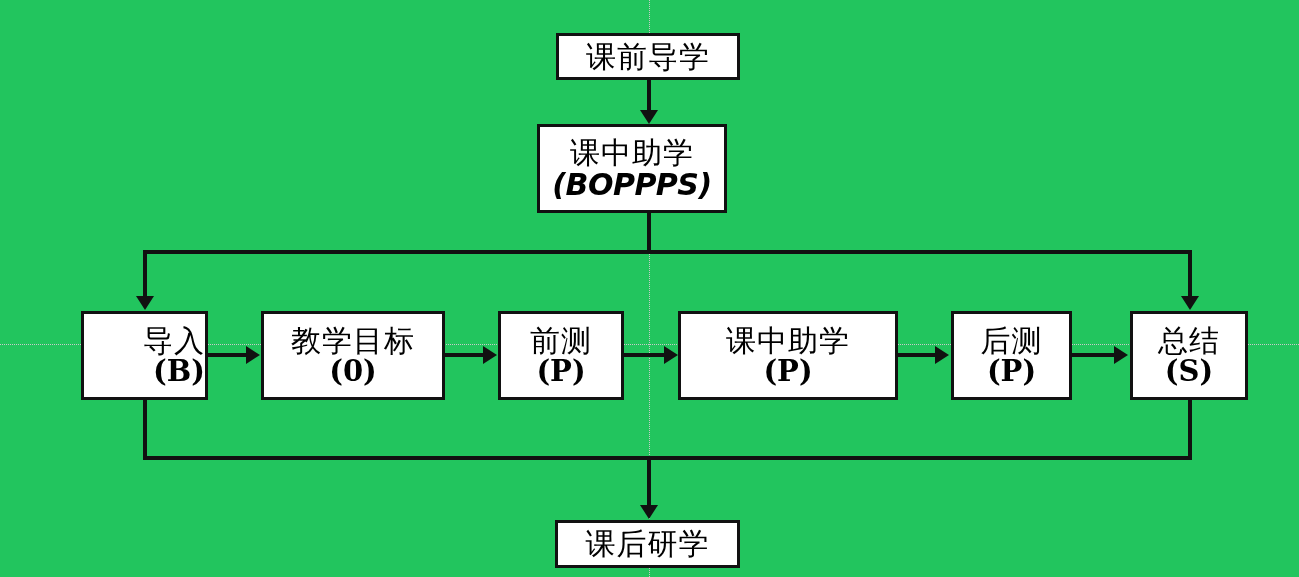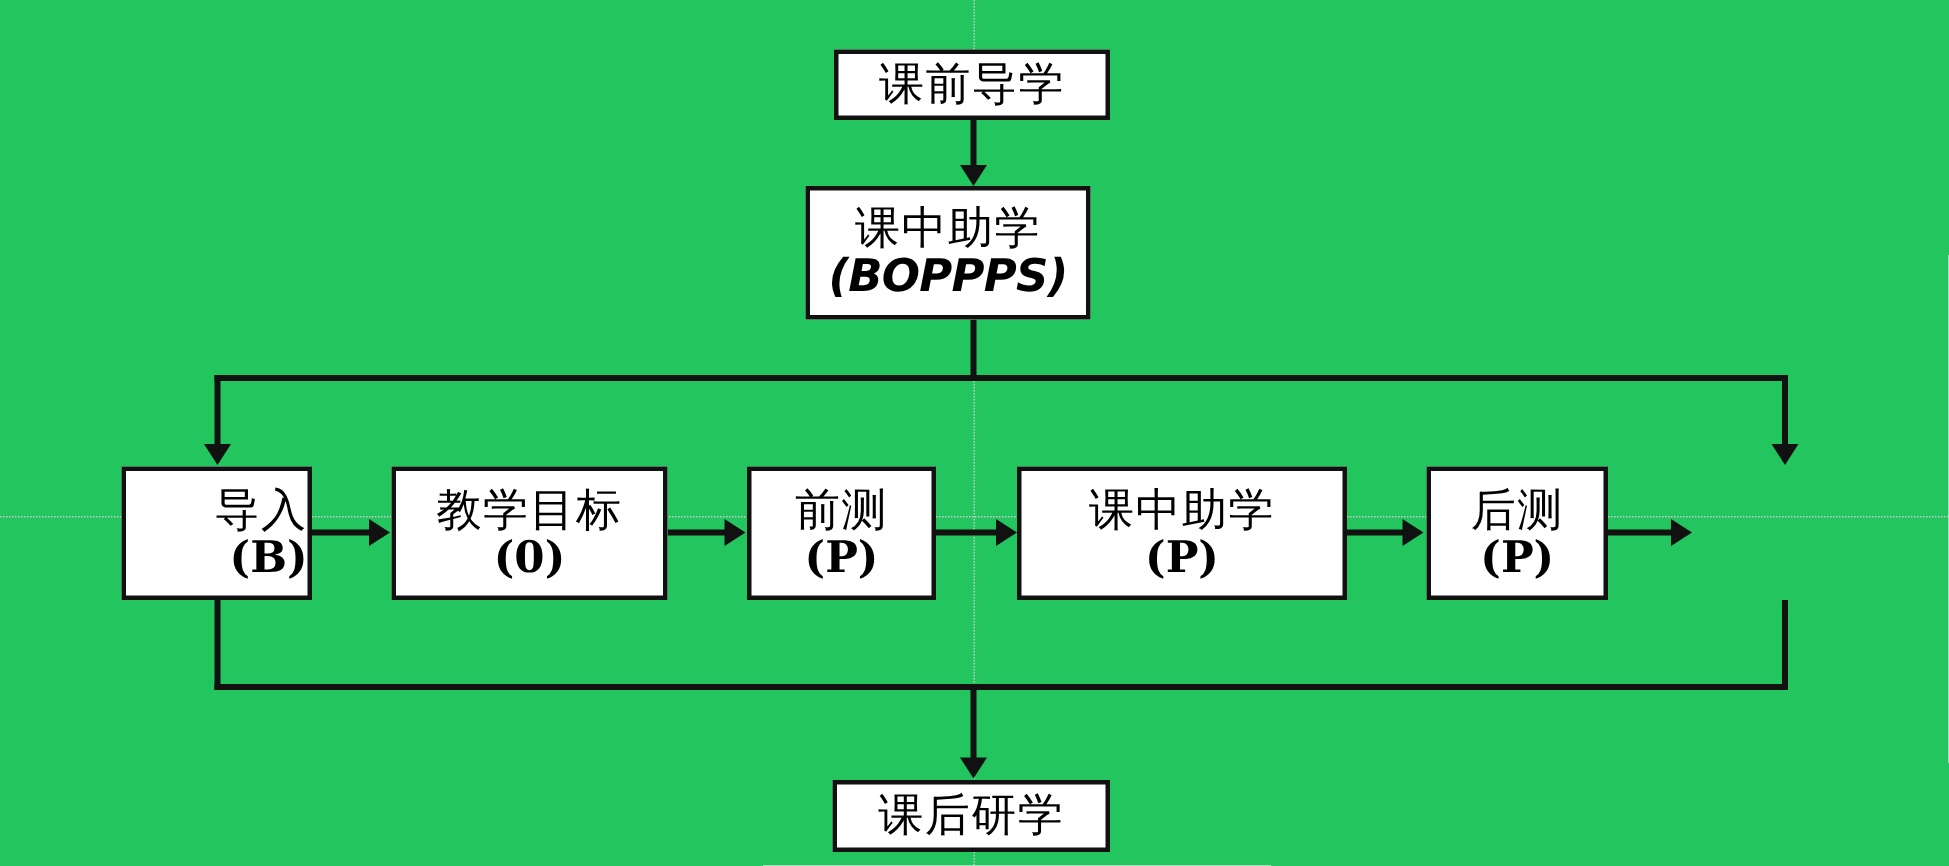--- a/index.html
+++ b/index.html
@@ -147,20 +147,24 @@
   <div class="arrowhead arrow-right" style="left:935px; top:346px;"></div>
 
   <div class="node" style="left:951px; top:311px; width:121px; height:89px;">
     <span class="cn">后测</span>
     <span class="code">(P)</span>
   </div>
 
   <div class="line line-h" style="left:1072px; top:353px; width:44px;"></div>
   <div class="arrowhead arrow-right" style="left:1114px; top:346px;"></div>
 
+  <div class="node" style="left:1130px; top:311px; width:118px; height:89px;">
+    <span class="cn">总结</span>
+    <span class="code">(S)</span>
+  </div>
 
   <div class="line line-v" style="left:143px; top:400px; height:60px;"></div>
   <div class="line line-v" style="left:1188px; top:400px; height:60px;"></div>
   <div class="line line-h" style="left:143px; top:456px; width:1049px;"></div>
 
   <div class="line line-v" style="left:647px; top:456px; height:50px;"></div>
   <div class="arrowhead arrow-down" style="left:640px; top:505px;"></div>
 
   <div class="node" style="left:555px; top:520px; width:185px; height:48px;">
     <span class="cn">课后研学</span>

